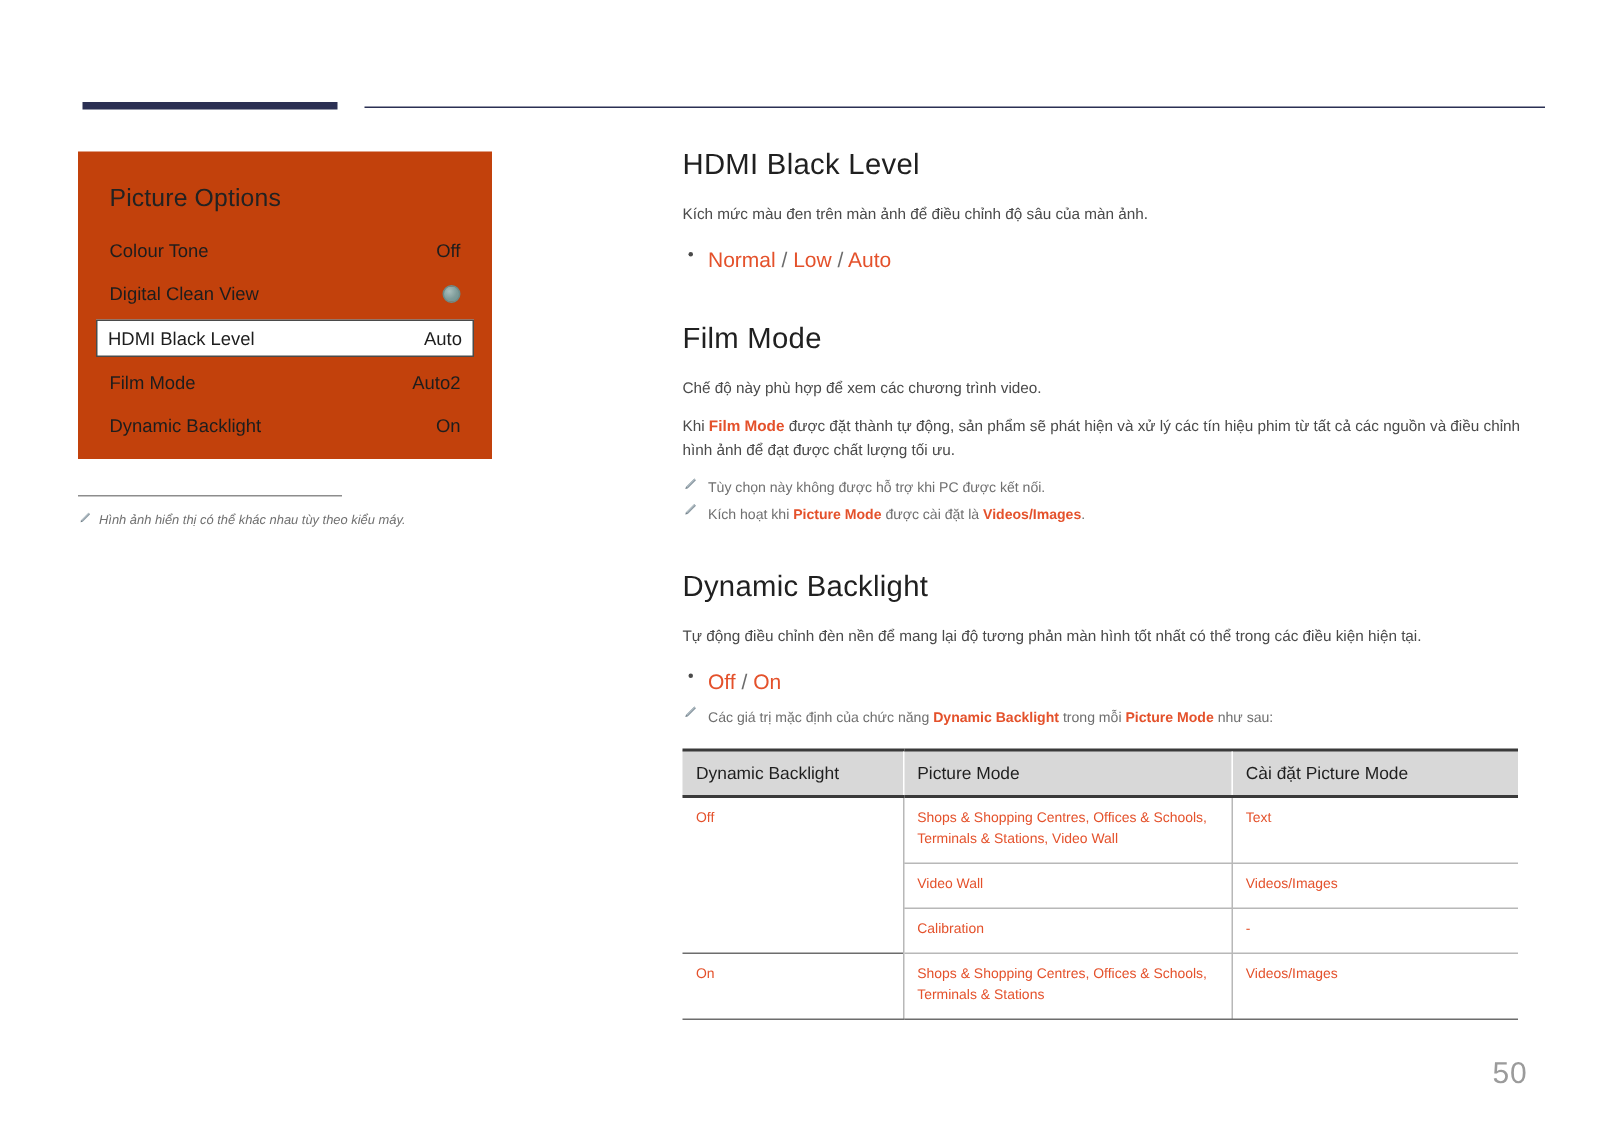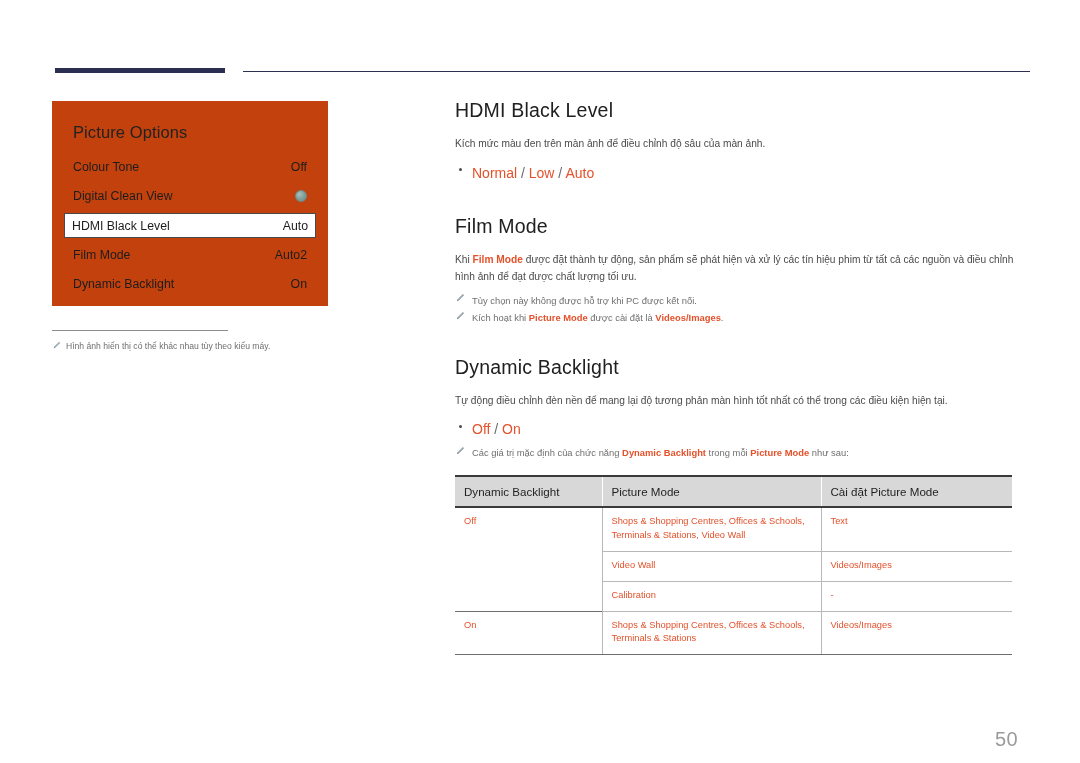--- a/index.html
+++ b/index.html
@@ -89,20 +89,21 @@
     background: radial-gradient(circle at 35% 32%, #a9bfbd 0%, #7e9c9a 55%, #6f8f8d 100%);
     border: 1px solid #6c8c8a;
     box-sizing: border-box;
     display: inline-block;
   }
 
   #left-note-wrap {
     margin-top: 24px;
     padding-top: 0;
     width: 176px;
+    font-style: italic;
   }
   #left-note-divider {
     width: 176px;
     height: 1px;
     background: #8d8d8d;
     margin-bottom: 10px;
   }
   #left-note {
     display: flex;
     align-items: flex-start;
@@ -214,21 +215,21 @@
   #defaults-table tr.group-start td.merged-cell { border-top: 1px solid #6d6d6d; }
   #defaults-table td.merged-cell {
     border-bottom: none;
   }
   #defaults-table tr.last-row td { border-bottom: 1px solid #6d6d6d; }
 
   
   #page-number {
     position: absolute;
     left: 995px;
-    top: 728px;
+    top: 705px;
     font-size: 20px;
     color: #9b9b9b;
     letter-spacing: .5px;
   }
 </style>
 </head>
 <body>
 
 <div id="header-rules">
   <div class="rule-thick"></div>
@@ -284,20 +285,21 @@
 
 <div id="content">
 
   <h2 class="section-heading">HDMI Black Level</h2>
   <p class="body-text">Kích mức màu đen trên màn ảnh để điều chỉnh độ sâu của màn ảnh.</p>
   <ul class="opt-list">
     <li><span>Normal</span><span class="sep"> / </span><span>Low</span><span class="sep"> / </span><span>Auto</span></li>
   </ul>
 
   <h2 class="section-heading spaced">Film Mode</h2>
+  <p class="body-text">Chế độ này phù hợp để xem các chương trình video.</p>
   <p class="body-text">
     <span>Khi </span><span class="accent">Film Mode</span><span> được đặt thành tự động, sản phẩm sẽ phát hiện và xử lý các tín hiệu phim từ tất cả các nguồn và điều chỉnh hình ảnh để đạt được chất lượng tối ưu.</span>
   </p>
 
 
   <div class="note-line">
     <span class="pencil">
       <svg width="10" height="10" viewBox="0 0 16 16" aria-hidden="true">
         <path d="M12.6 1.6 14.4 3.4 5.6 12.2 3.2 12.8 3.8 10.4 Z" fill="#8c9aa3"></path>
         <path d="M3.2 12.8 3.8 10.4 4.9 11.5 Z" fill="#66737c"></path>

